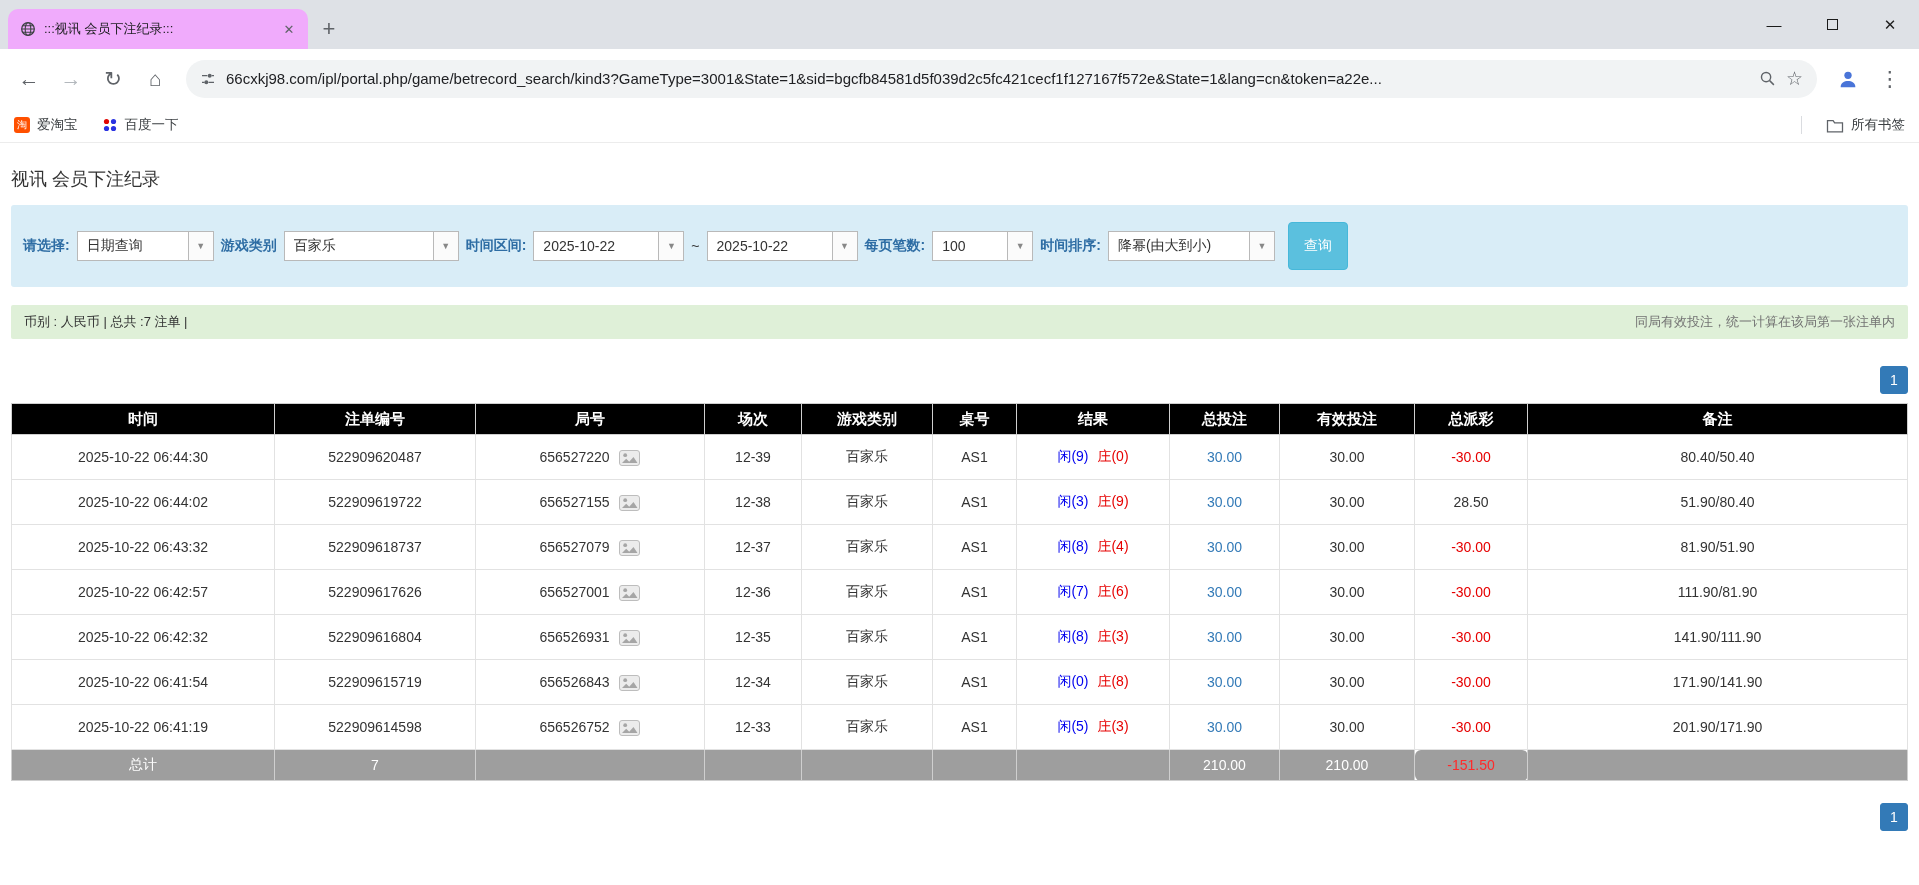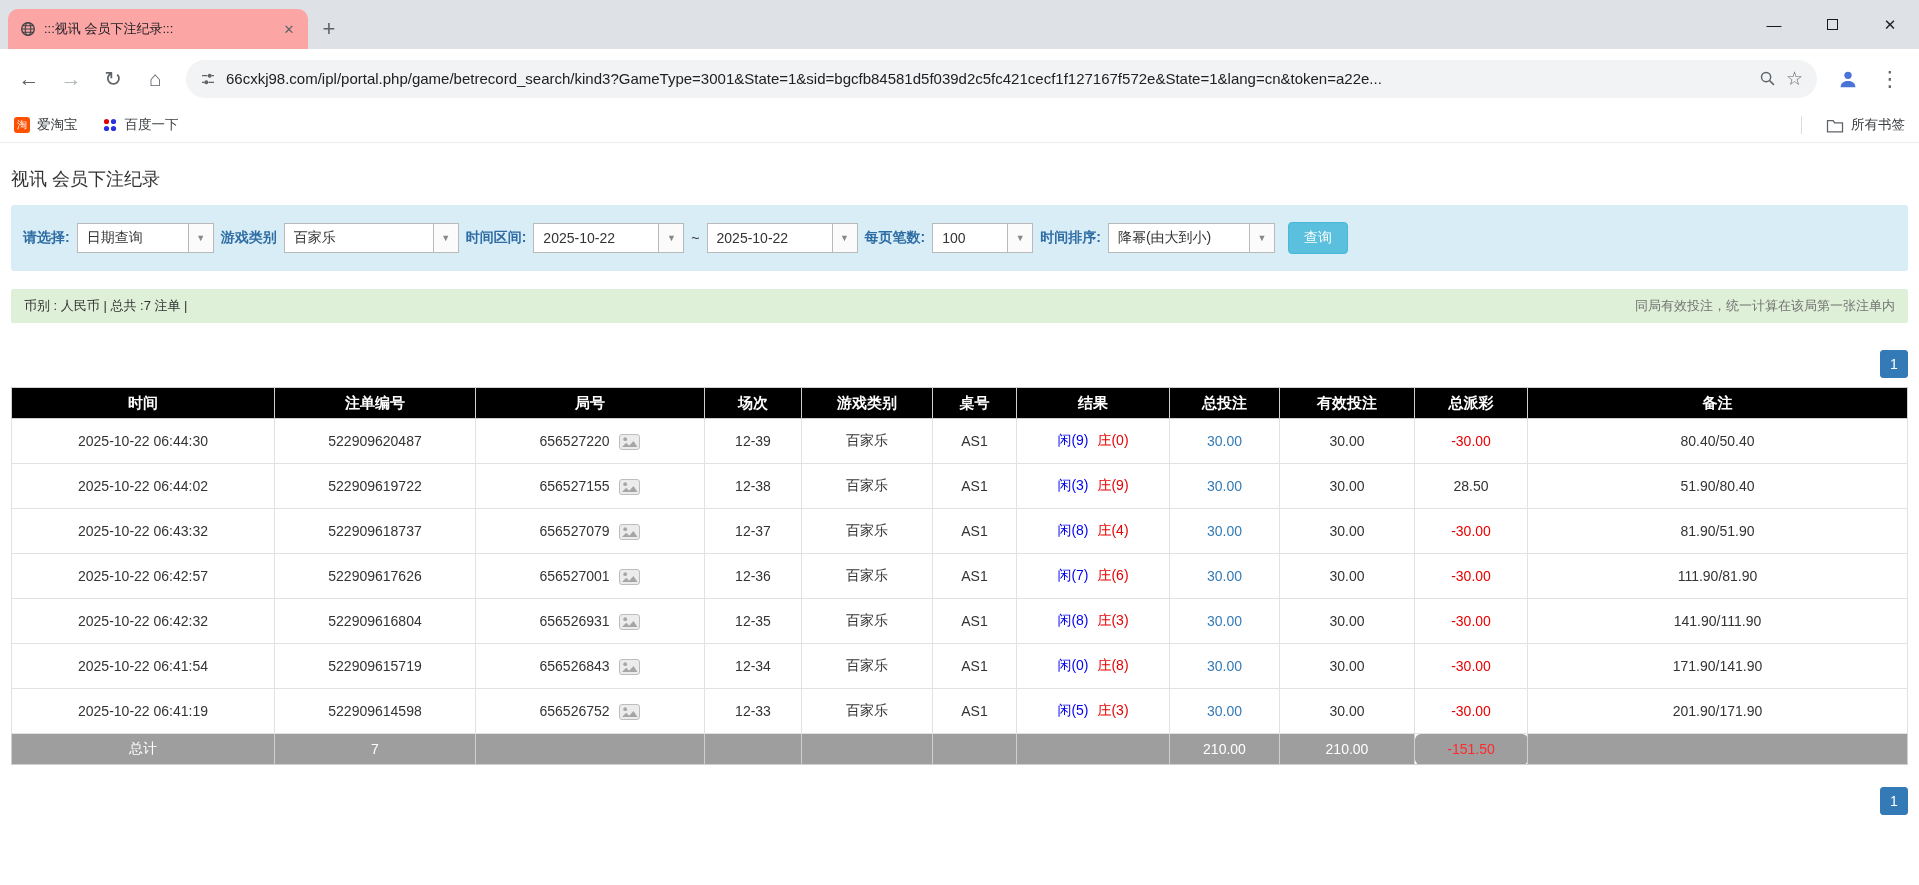--- a/index.html
+++ b/index.html
@@ -4,21 +4,21 @@
 <style>
   * { margin:0; padding:0; box-sizing:border-box; }
   html,body { width:1919px; height:885px; overflow:hidden; background:#fff;
     font-family:"Liberation Sans","DejaVu Sans",sans-serif; }
 
   
   .tab-strip { height:49px; background:#dee1e6; display:flex; align-items:flex-end; position:relative; }
   .tabs { display:flex; align-items:flex-end; margin-left:8px;flex-direction:column; }
   .tab { width:300px; height:40px; display:flex; align-items:center; gap:8px;
     padding:0 10px 0 12px; border-radius:10px 10px 0 0; position:relative; cursor:pointer; }
-  .tab.active { background:#fca5a5; }
+  .tab.active { background:#f0abfc; }
   .tab.with-sep::before { content:''; position:absolute; left:0; top:11px; bottom:11px; width:1px; background:#9aa0a6; }
   .tab-title { flex:1; font-size:13px; color:#3c4043; white-space:nowrap; overflow:hidden; text-overflow:ellipsis; }
   .tab.active .tab-title { color:#202124; }
   .tab-close { width:18px; height:18px; border-radius:50%; flex:0 0 auto; display:flex; align-items:center; justify-content:center; color:#5f6368; font-size:13px; line-height:1; }
   .favicon { width:16px; height:16px; flex:0 0 auto; display:flex; align-items:center; justify-content:center; }
   .new-tab { width:30px; height:30px; margin:0 0 5px 6px; border-radius:50%; display:flex; align-items:center; justify-content:center; font-size:22px; color:#5f6368; cursor:pointer; }
   .win-controls { position:absolute; right:0; top:0; height:49px; display:flex; }
   .win-btn { width:58px; height:100%; display:flex; align-items:center; justify-content:center; color:#1b1b1b; font-size:15px; cursor:pointer; }
   .max-glyph { width:11px; height:11px; border:1.2px solid #1b1b1b; display:inline-block; }
 
@@ -41,21 +41,21 @@
   .page-title { margin-top:24px; font-size:18px; font-weight:400; color:#333; }
 
   .filter-bar { margin-top:14px; background:#d9edf7; border-radius:3px; padding:17px 12px; display:flex; align-items:center; gap:7px; font-size:14px; }
   .f-label { color:#2e6da4; font-weight:700; white-space:nowrap; }
   .combo { display:inline-flex; cursor:pointer; }
   .combo .val { height:30px; border:1px solid #b9b9b9; background:#fff; padding:0 9px; display:flex; align-items:center; font-size:14px; color:#333; white-space:nowrap; }
   .combo .dd { width:25px; height:30px; border:1px solid #b9b9b9; border-left:0; background:#fbfbfb; display:flex; align-items:center; justify-content:center; color:#888; font-size:9px; }
   .w-type .val { width:112px; } .w-game .val { width:150px; } .w-date .val { width:126px; }
   .w-per .val { width:76px; } .w-sort .val { width:142px; }
   .tilde { color:#333; }
-  .search-btn { height:32px; padding:0 15px; margin-left:6px; background:#5bc0de; border:1px solid #46b8da; border-radius:4px; color:#fff; font-size:14px; cursor:pointer; }
+  .search-btn { height:48px; padding:0 15px; margin-left:6px; background:#5bc0de; border:1px solid #46b8da; border-radius:4px; color:#fff; font-size:14px; cursor:pointer; }
 
   .summary-bar { margin-top:18px; background:#dff0d8; border-radius:2px; height:34px; display:flex; align-items:center; padding:0 13px; font-size:13px; color:#333; }
   .summary-right { margin-left:auto; color:#737373; font-size:13px; }
 
   .pagi { display:flex; justify-content:flex-end; }
   .pagi.top { margin-top:27px; }
   .pagi.bottom { margin-top:22px; }
   .pg { min-width:28px; height:28px; padding:0 6px; background:#337ab7; border:1px solid #337ab7; border-radius:3px; color:#fff; font-size:14px; display:flex; align-items:center; justify-content:center; cursor:pointer; }
 
   .bet-table { width:100%; border-collapse:collapse; table-layout:fixed; margin-top:9px; }

